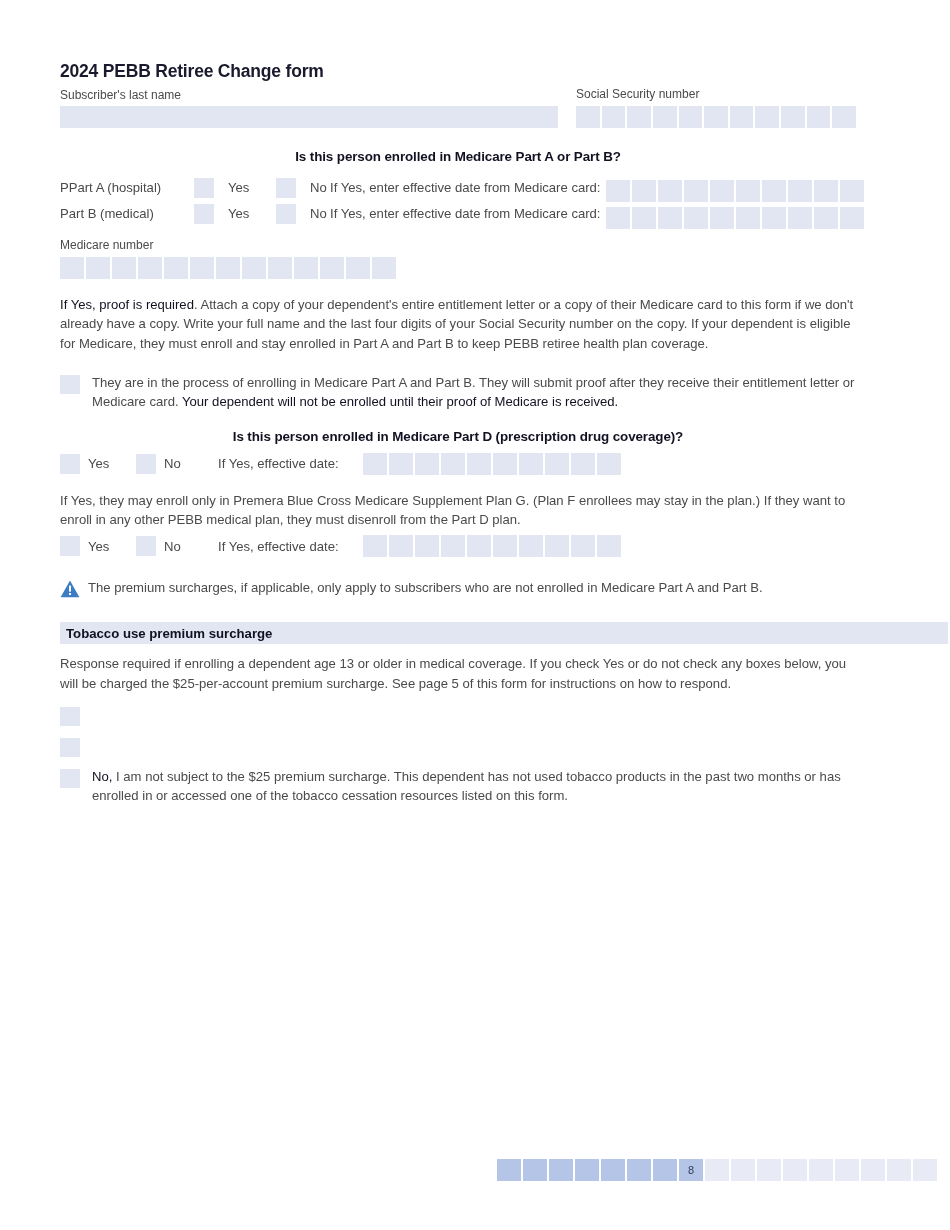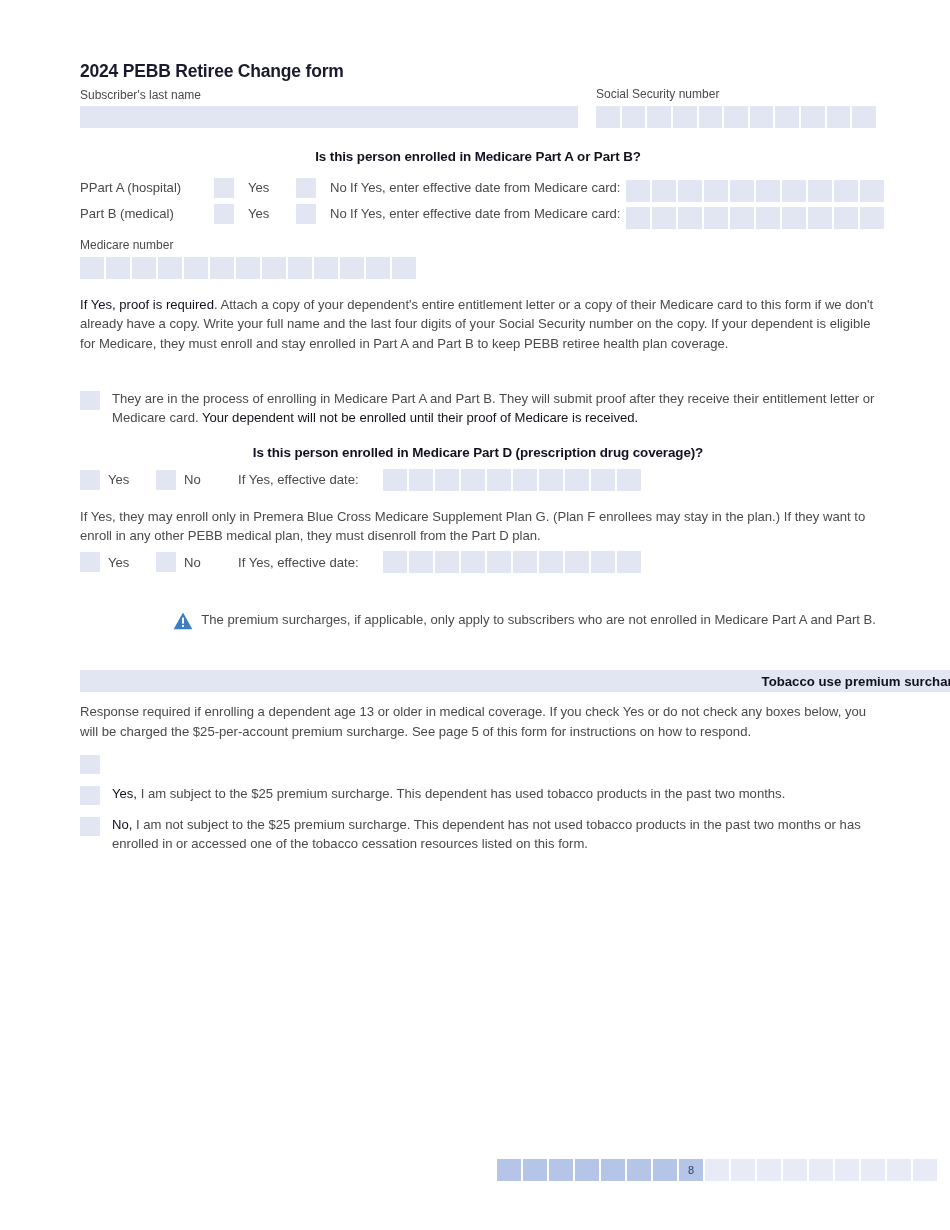--- a/index.html
+++ b/index.html
@@ -14,21 +14,21 @@
     color: #3a3a3a;
     overflow: hidden;
   }
   .page {
     position: absolute;
     left: 0; top: 0;
     width: 950px; height: 1230px;
   }
   .content {
     position: absolute;
-    left: 80px; top: 60px;
+    left: 60px; top: 60px;
     width: 796px;
   }
 
   
   .form-title {
     font-size: 17.5px;
     font-weight: bold;
     color: #1a1a2e;
     letter-spacing: -0.2px;
     margin: 0 0 4px 0;
@@ -148,21 +148,21 @@
     justify-content: center;
   }
 
   .mt4 { margin-top: 4px; }
   .mt8 { margin-top: 8px; }
   .mt10 { margin-top: 10px; }
   .mt12 { margin-top: 12px; }
   .mt14 { margin-top: 14px; }
   .mt16 { margin-top: 16px; }
   .mt20 { margin-top: 20px; }
-  .mt24 { margin-top: 36px; justify-content: flex-end; }
+  .mt24 { margin-top: 20px; }
 </style>
 </head>
 <body>
 
 <div class="page">
   <div class="content">
 
     <div class="hdr-row">
       <div class="hdr-left">
         <div class="form-title">2024 PEBB Retiree Change form</div>
@@ -319,21 +319,20 @@
 
     <p class="body-text mt10">Response required if enrolling a dependent age 13 or older in medical coverage. If you check Yes or do not check any boxes below, you will be charged the $25-per-account premium surcharge. See page 5 of this form for instructions on how to respond.</p>
 
 
     <div class="chk-item mt12">
       <span class="cbox-sq"></span>
     </div>
 
     <div class="chk-item mt10">
       <span class="cbox-sq"></span>
-      <span class="chk-text"><span class="inline-b">Yes,</span><span> I am subject to the $25 premium surcharge. This dependent has used tobacco products in the past two months.</span></span>
     </div>
 
     <div class="chk-item mt10">
       <span class="cbox-sq"></span>
       <span class="chk-text"><span class="inline-b">No,</span><span> I am not subject to the $25 premium surcharge. This dependent has not used tobacco products in the past two months or has enrolled in or accessed one of the tobacco cessation resources listed on this form.</span></span>
     </div>
 
   </div>
 
   <div class="footer" id="footer-boxes">

